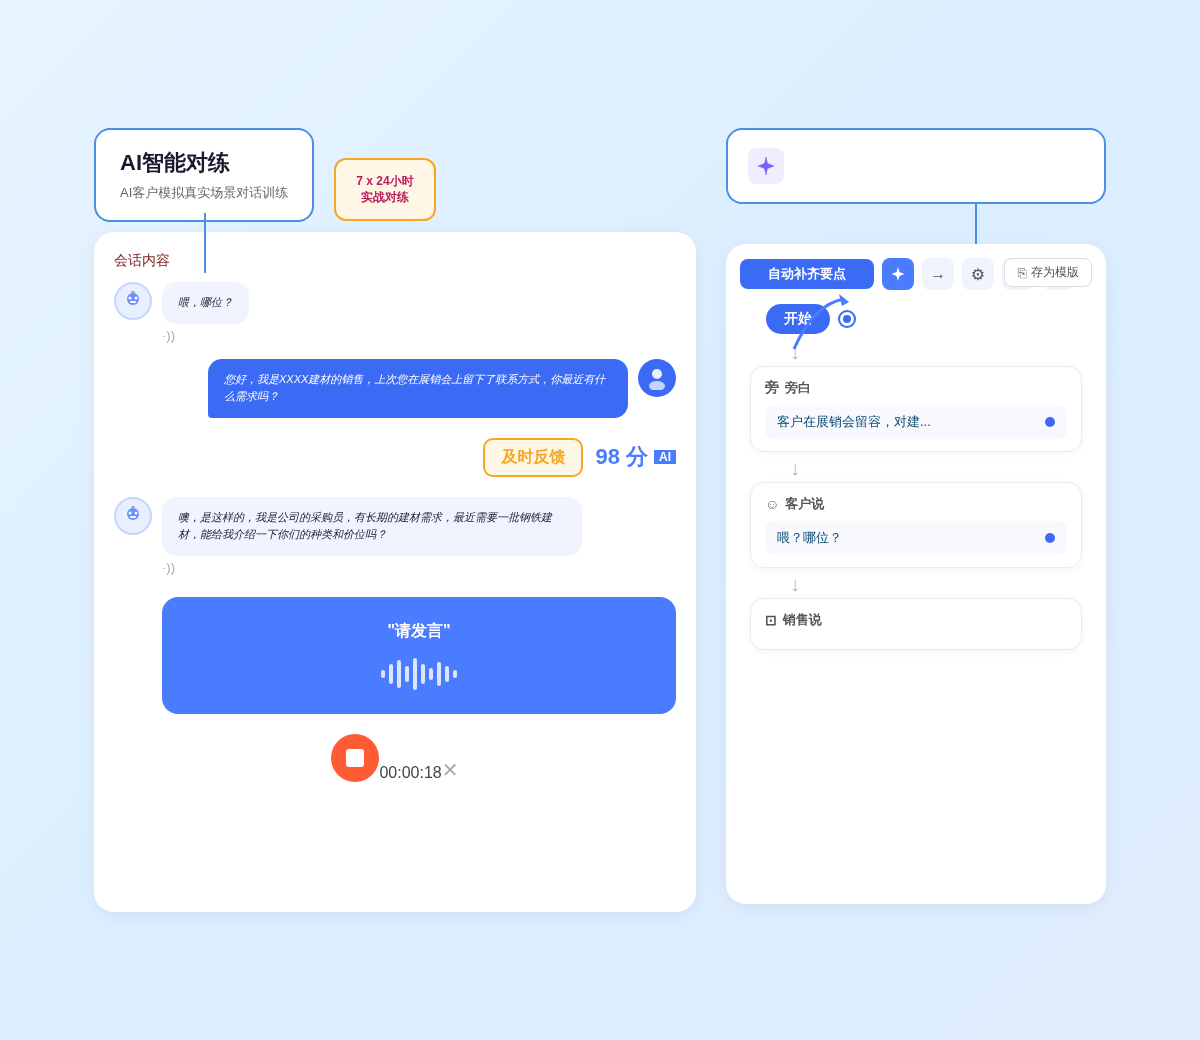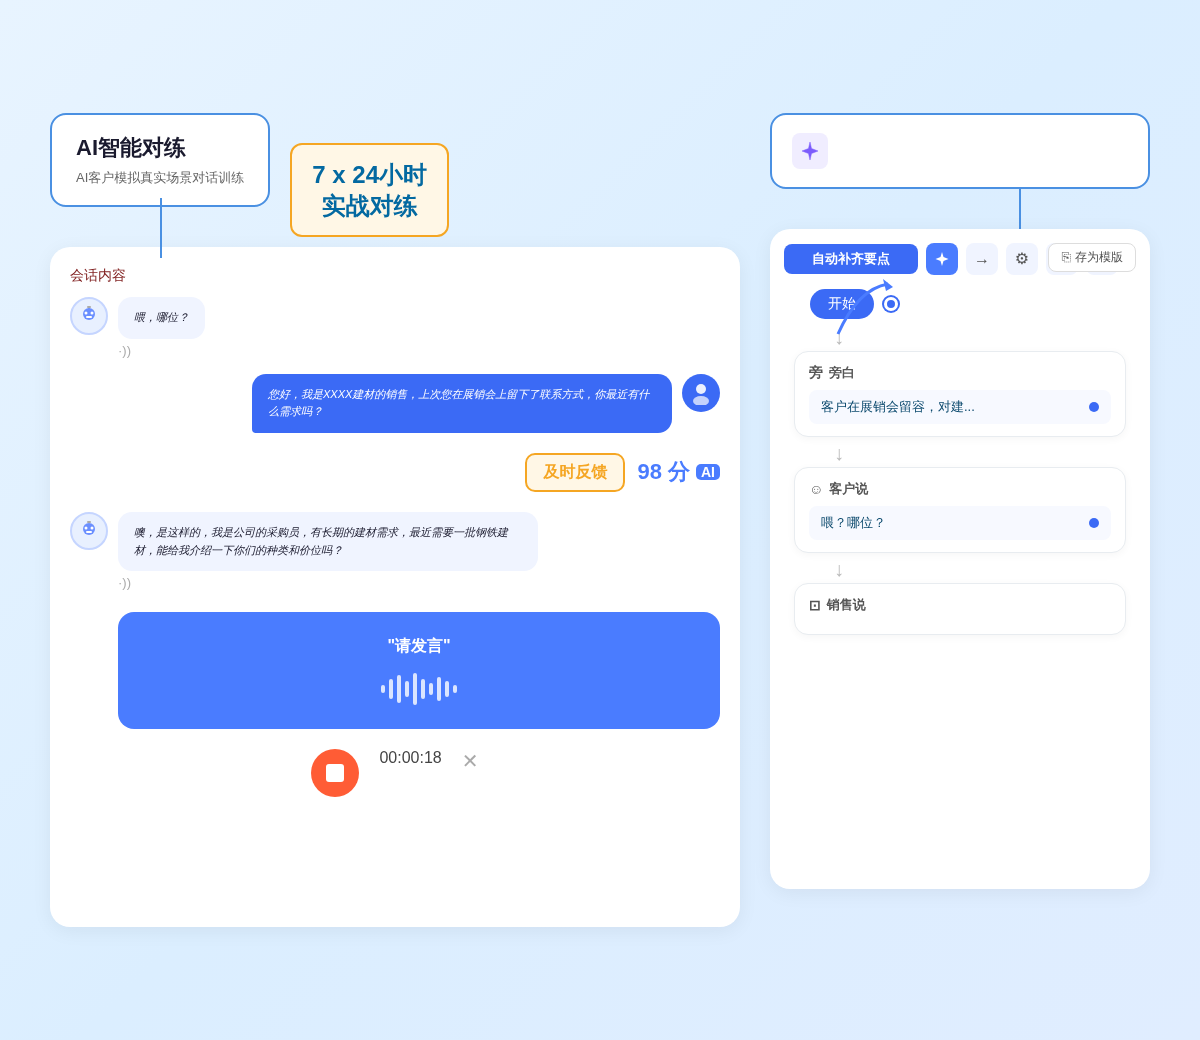--- a/index.html
+++ b/index.html
@@ -10,21 +10,21 @@
       font-family: -apple-system, BlinkMacSystemFont, 'PingFang SC', 'Microsoft YaHei', sans-serif;
       display: flex;
       align-items: center;
       justify-content: center;
       overflow: hidden;
     }
     .container {
       display: flex;
       gap: 30px;
       align-items: flex-start;
-      width: 1100px;
+      width: 1012px;
       padding: 20px 0;
     }
 
     
     .left-panel {
       flex: 1;
       display: flex;
       flex-direction: column;
       gap: 0;
       position: relative;
@@ -52,23 +52,23 @@
     .ai-card-sub {
       font-size: 13px;
       color: #666;
     }
     .badge-247 {
       background: #fff7e6;
       border: 2px solid #f5a623;
       border-radius: 12px;
       padding: 14px 20px;
       text-align: center;
-      font-size: 24px;
+      font-size: 12px;
       font-weight: 800;
-      color: #0369a1;
+      color: #be185d;
       line-height: 1.3;
       margin-top: 30px;
       white-space: nowrap;
     }
     .connector-line-left {
       position: absolute;
       left: 110px;
       top: 85px;
       width: 2px;
       height: 60px;
@@ -160,22 +160,22 @@
       font-size: 22px;
       font-weight: 800;
       color: #4a7cff;
       display: flex;
       align-items: center;
       gap: 6px;
     }
     .ai-tag {
       background: #4a7cff;
       color: white;
-      border-radius: 5px;
-      font-size: 14px;
+      border-radius: 0;
+      font-size: 12px;
       font-weight: 700;
       padding: 0 5px;
     }
     
     .voice-input-area {
       margin-top: 6px;
     }
     .voice-bubble {
       background: #4a7cff;
       border-radius: 16px;
@@ -212,23 +212,22 @@
     .wave-bar:nth-child(7) { height: 12px; animation-delay: 0.6s; }
     .wave-bar:nth-child(8) { height: 24px; animation-delay: 0.7s; }
     .wave-bar:nth-child(9) { height: 16px; animation-delay: 0.8s; }
     .wave-bar:nth-child(10) { height: 8px; animation-delay: 0.9s; }
     @keyframes wave {
       0%, 100% { transform: scaleY(1); }
       50% { transform: scaleY(0.5); }
     }
     .record-controls {
       display: flex;
-      align-items: flex-start;
+      align-items: flex-end;
       justify-content: center;
-      gap: 20px;
       margin-top: 20px;
       padding-bottom: 4px;
     }
     .record-btn {
       width: 48px;
       height: 48px;
       border-radius: 50%;
       background: #ff5c35;
       display: flex;
       align-items: center;
@@ -373,21 +372,21 @@
       gap: 10px;
       margin-bottom: 8px;
       margin-left: 16px;
     }
     .start-badge {
       background: #3b6af5;
       color: white;
       border-radius: 20px;
       padding: 6px 18px;
       font-size: 14px;
-      font-weight: 400;
+      font-weight: 700;
     }
     .start-dot {
       width: 14px;
       height: 14px;
       border-radius: 50%;
       background: #3b6af5;
       border: 3px solid white;
       box-shadow: 0 0 0 2px #3b6af5;
     }
     .flow-arrow {

